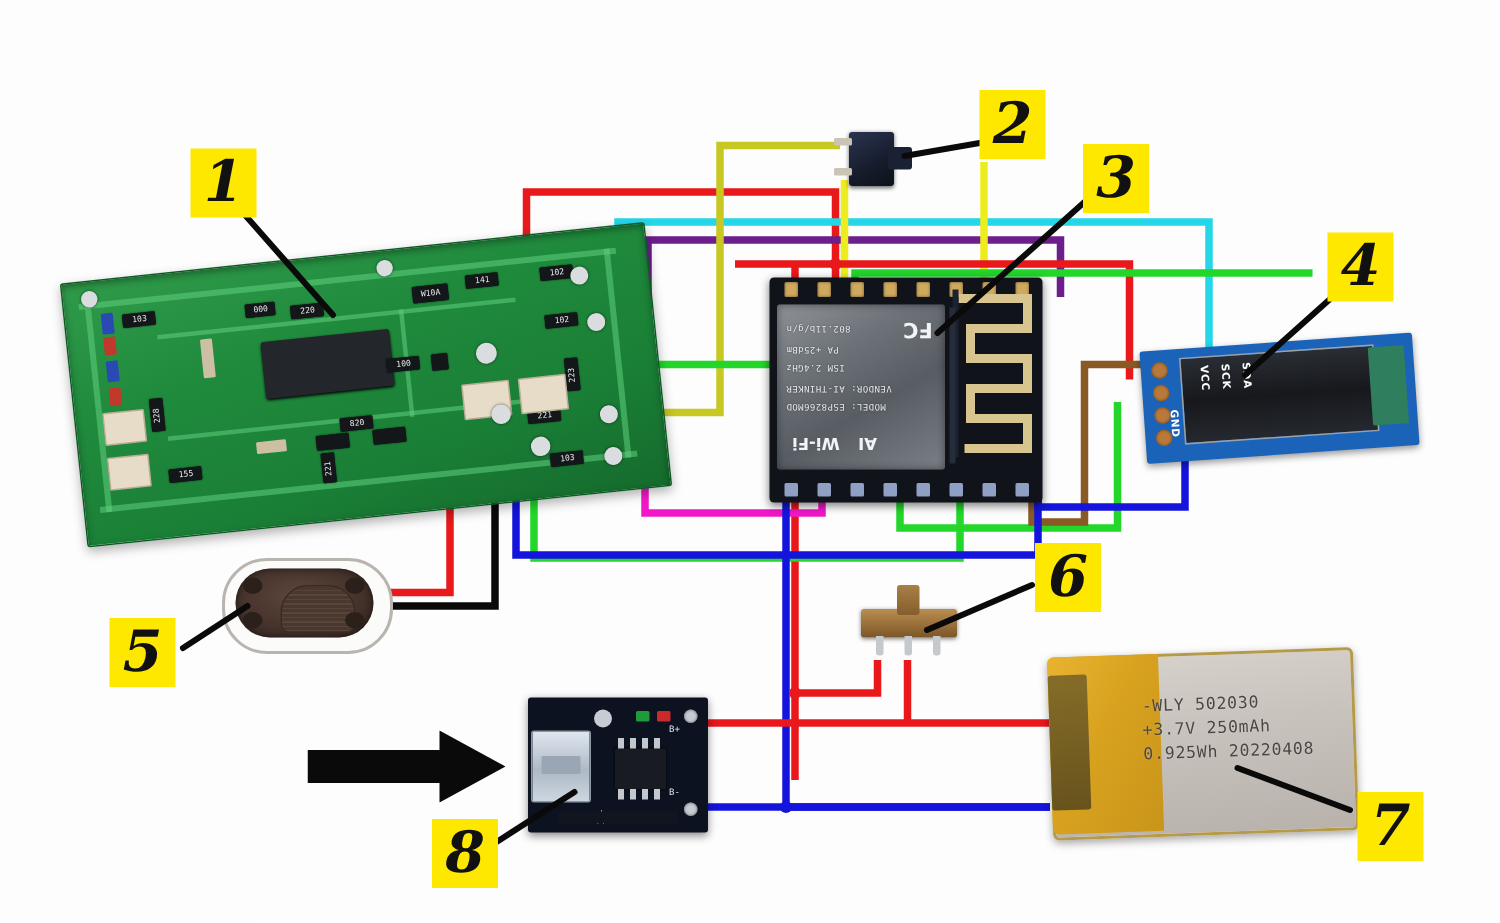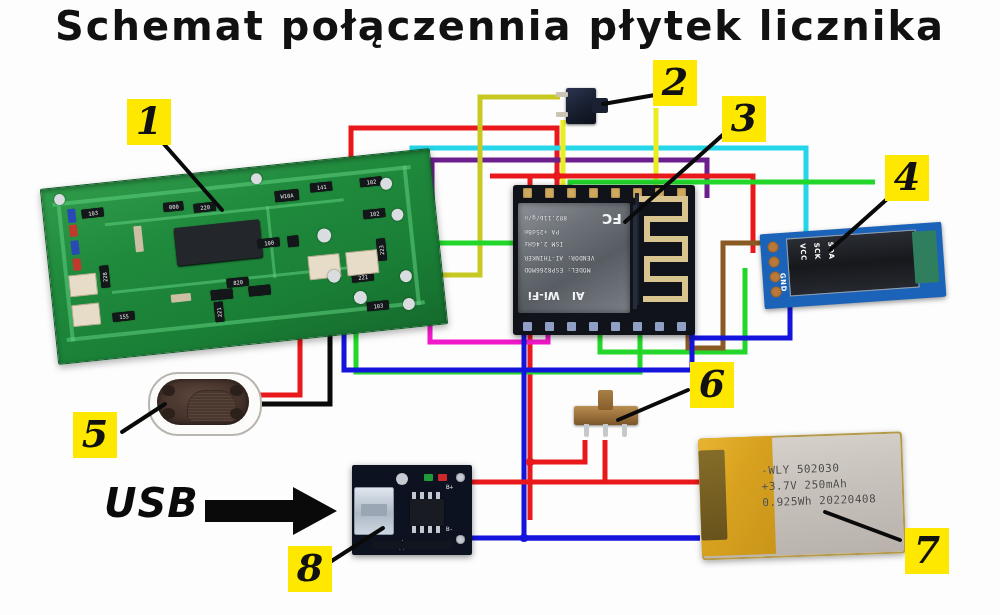--- a/index.html
+++ b/index.html
@@ -172,21 +172,20 @@
         opacity:.9;}
   .batt-txt{position:absolute;color:#4a4641;font-family:"DejaVu Sans Mono",monospace;
         font-size:11px;letter-spacing:.5px;white-space:nowrap;
         text-shadow:0 0 1px rgba(255,255,255,.4);}
 </style>
 </head>
 <body>
 
 <div id="stage">
 
-  <div class="abs" id="title">Schemat połączennia płytek licznika</div>
 
   <svg id="wires" viewBox="0 0 1000 615">
     <g fill="none" stroke-linecap="butt" stroke-linejoin="miter" stroke-width="5">
 
       <path stroke="#e8181b" d="M351,205 L351,128 L557,128 L557,198"></path>
 
       <path stroke="#25d6e8" d="M382,205 L412,205 L412,148 L806,148 L806,232"></path>
 
       <path stroke="#6b1e8c" d="M420,298 L432,298 L432,160 L707,160 L707,198"></path>
 
@@ -415,21 +414,20 @@
 
   <div class="abs" id="battery">
     <div id="batt-body"></div>
     <div id="batt-gold"></div>
     <div id="batt-tab"></div>
     <div class="batt-txt" style="left:62px;top:28px;">-WLY 502030</div>
     <div class="batt-txt" style="left:62px;top:44px;">+3.7V 250mAh</div>
     <div class="batt-txt" style="left:62px;top:60px;">0.925Wh 20220408</div>
   </div>
 
-  <div class="abs" id="usb-text">USB</div>
   <svg class="abs" style="left:205px;top:487px;width:132px;height:48px;" viewBox="0 0 132 48">
     <path d="M0,13 L88,13 L88,0 L132,24 L88,48 L88,35 L0,35 Z" fill="#0a0a0a"></path>
   </svg>
 
   <svg class="abs" style="left:0;top:0;width:1000px;height:615px;pointer-events:none;" viewBox="0 0 1000 615">
     <g stroke="#0a0a0a" stroke-width="4" fill="none" stroke-linecap="round">
       <line x1="163" y1="143" x2="222" y2="210"></line>
       <line x1="655" y1="95" x2="603" y2="104"></line>
       <line x1="726" y1="132" x2="625" y2="222"></line>
       <line x1="886" y1="200" x2="830" y2="250"></line>

